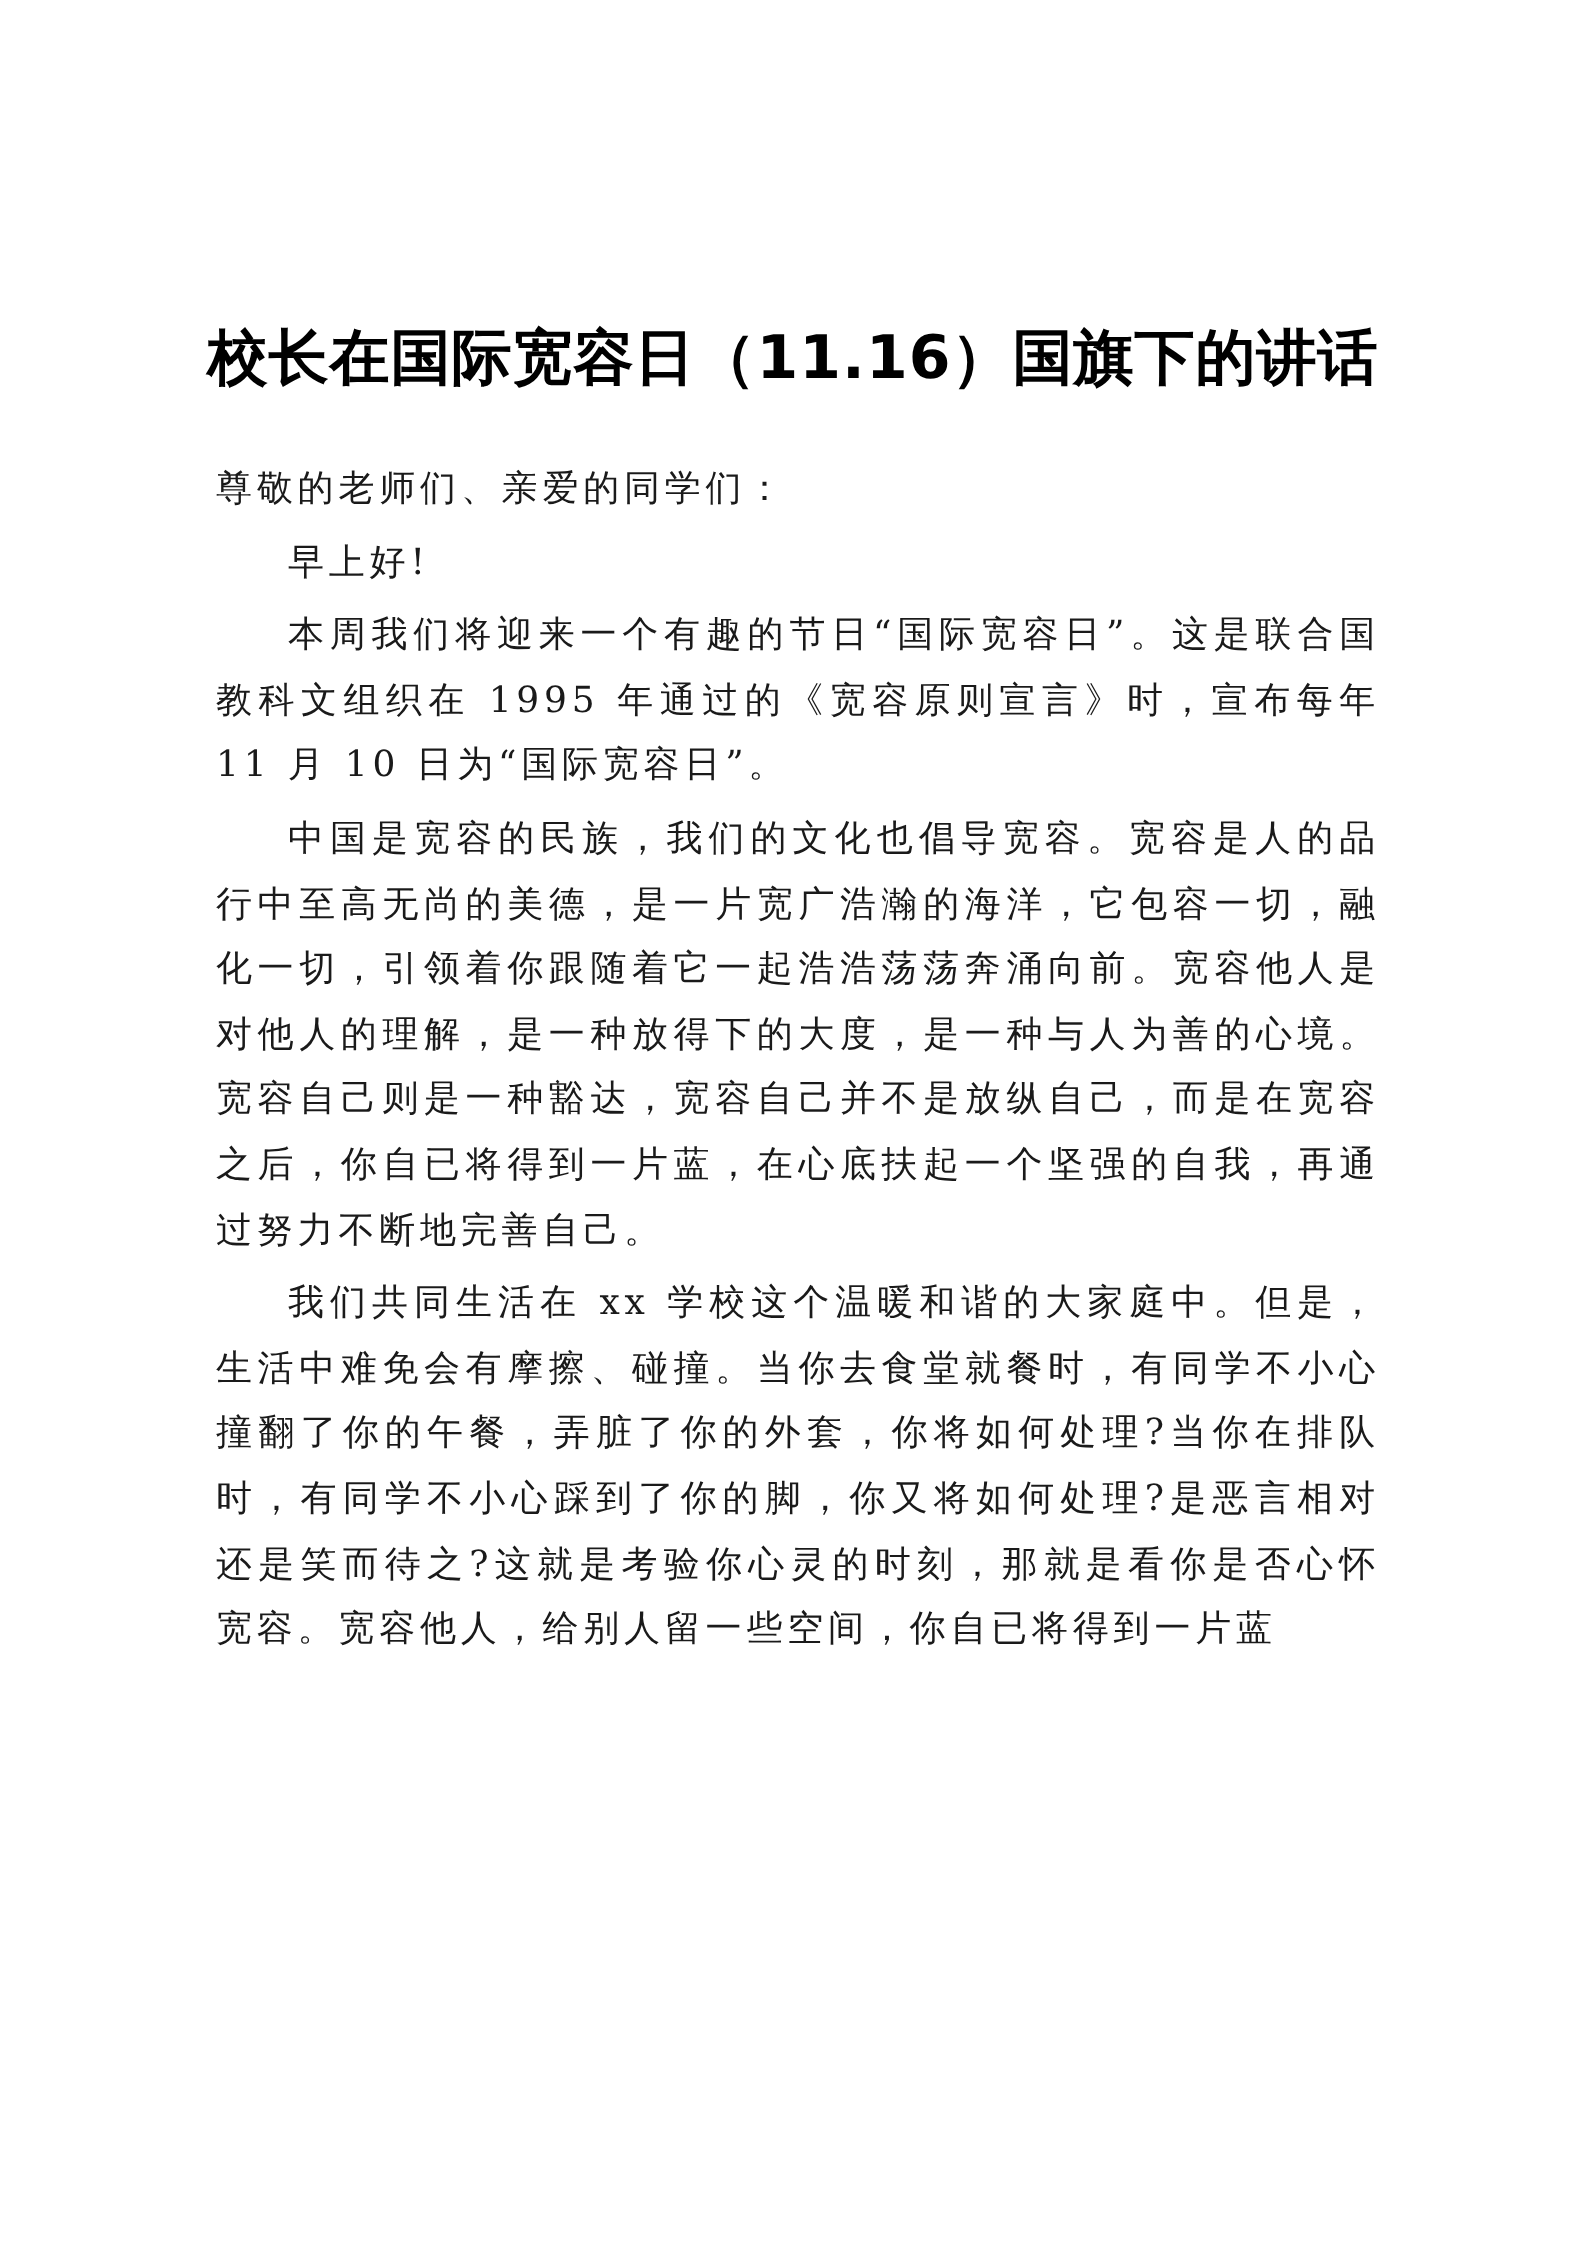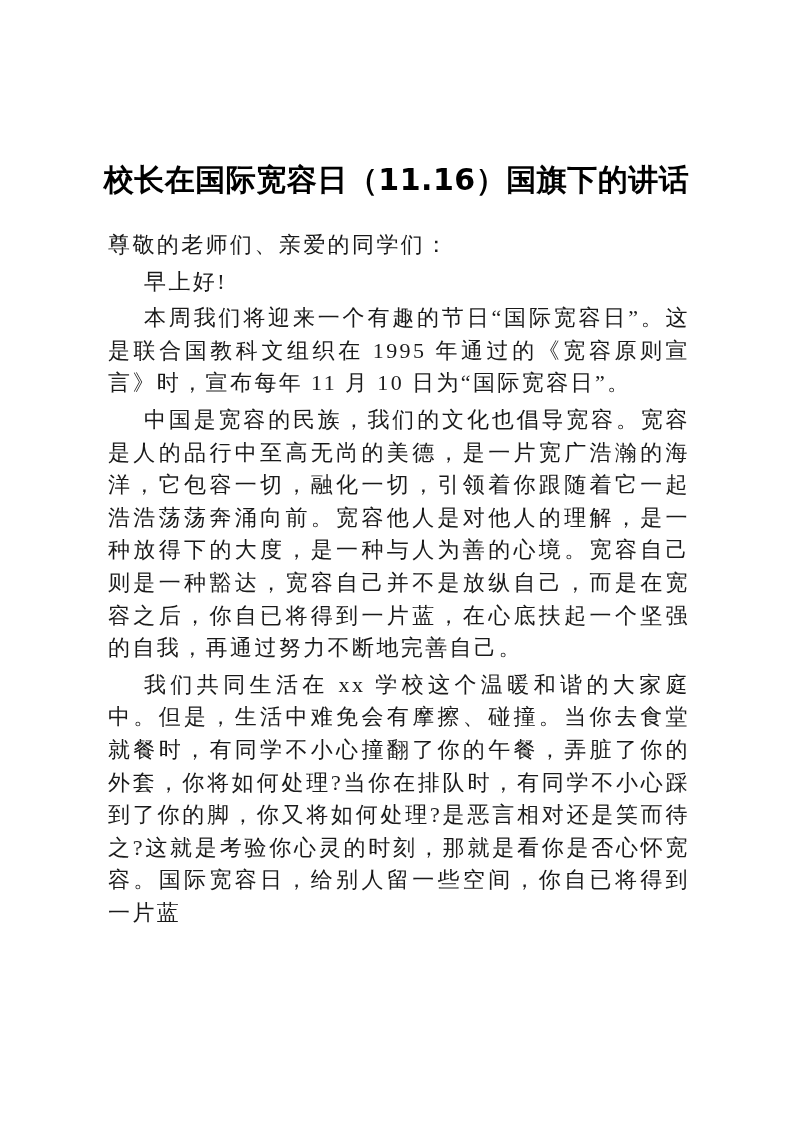--- a/index.html
+++ b/index.html
@@ -38,30 +38,29 @@
     margin: 0;
   }
   .body {
     position: absolute;
     left: 108px;
     top: 229px;
     width: 582px;
   }
   .para {
     margin: 0;
-    font-size: 22px;
+    font-size: 18px;
     line-height: 32.6px;
     text-align: justify;
     text-justify: inter-character;
     letter-spacing: 2.4px;
     color: #1a1a1a;
   }
   .para.indent {
     text-indent: 36px;
-    font-family: Liberation Serif, serif;
   }
   .salutation {
     margin-bottom: 0;
   }
   .gap {
     height: 4px;
   }
 </style>
 </head>
 <body>
@@ -71,15 +70,15 @@
 
   <div class="body">
     <p class="para salutation">尊敬的老师们、亲爱的同学们：</p>
     <div class="gap"></div>
     <p class="para indent">早上好!</p>
     <div class="gap"></div>
     <p class="para indent">本周我们将迎来一个有趣的节日“国际宽容日”。这是联合国教科文组织在 1995 年通过的《宽容原则宣言》时，宣布每年 11 月 10 日为“国际宽容日”。</p>
     <div class="gap"></div>
     <p class="para indent">中国是宽容的民族，我们的文化也倡导宽容。宽容是人的品行中至高无尚的美德，是一片宽广浩瀚的海洋，它包容一切，融化一切，引领着你跟随着它一起浩浩荡荡奔涌向前。宽容他人是对他人的理解，是一种放得下的大度，是一种与人为善的心境。宽容自己则是一种豁达，宽容自己并不是放纵自己，而是在宽容之后，你自已将得到一片蓝，在心底扶起一个坚强的自我，再通过努力不断地完善自己。</p>
     <div class="gap"></div>
-    <p class="para indent">我们共同生活在 xx 学校这个温暖和谐的大家庭中。但是，生活中难免会有摩擦、碰撞。当你去食堂就餐时，有同学不小心撞翻了你的午餐，弄脏了你的外套，你将如何处理?当你在排队时，有同学不小心踩到了你的脚，你又将如何处理?是恶言相对还是笑而待之?这就是考验你心灵的时刻，那就是看你是否心怀宽容。国际宽容日，给别人留一些空间，你自已将得到一片蓝</p>
+    <p class="para indent">我们共同生活在 xx 学校这个温暖和谐的大家庭中。但是，生活中难免会有摩擦、碰撞。当你去食堂就餐时，有同学不小心撞翻了你的午餐，弄脏了你的外套，你将如何处理?当你在排队时，有同学不小心踩到了你的脚，你又将如何处理?是恶言相对还是笑而待之?这就是考验你心灵的时刻，那就是看你是否心怀宽容。宽容他人，给别人留一些空间，你自已将得到一片蓝</p>
   </div>
 </div>
 
 </body></html>

